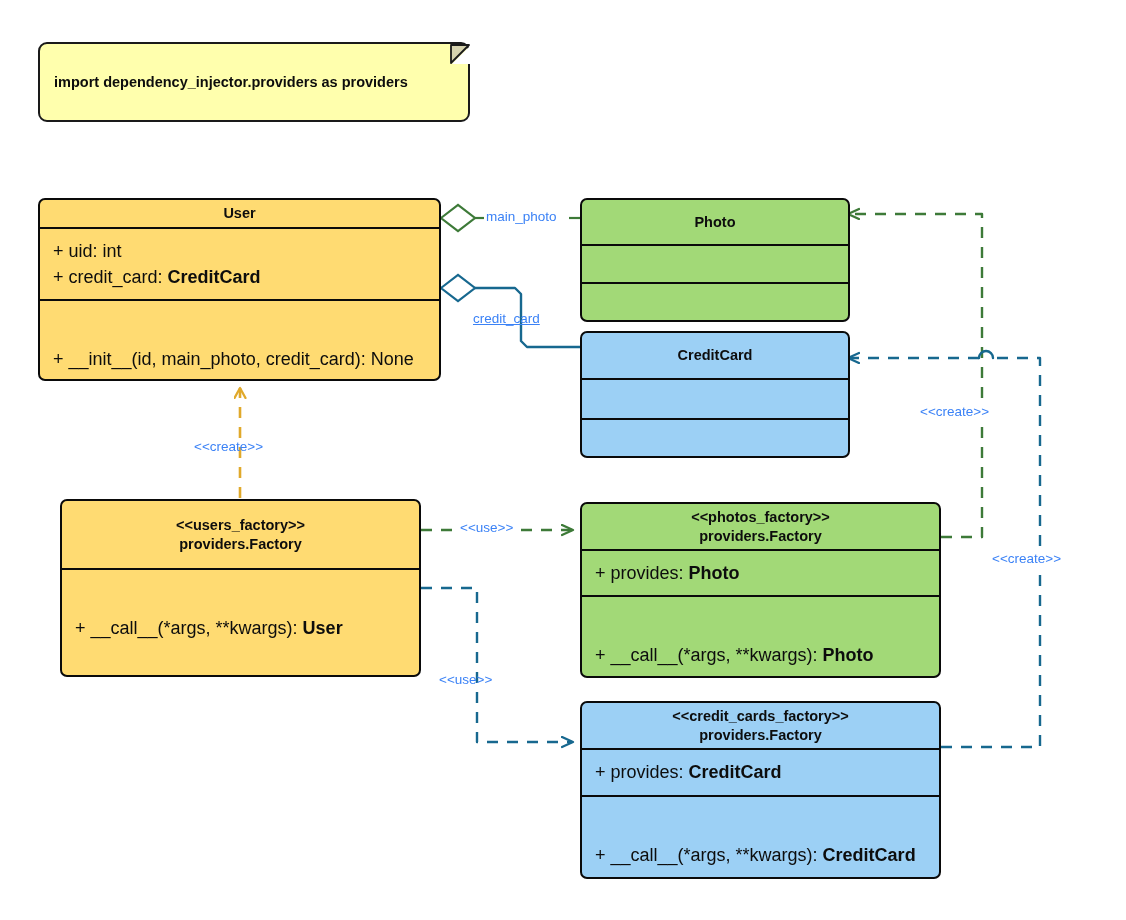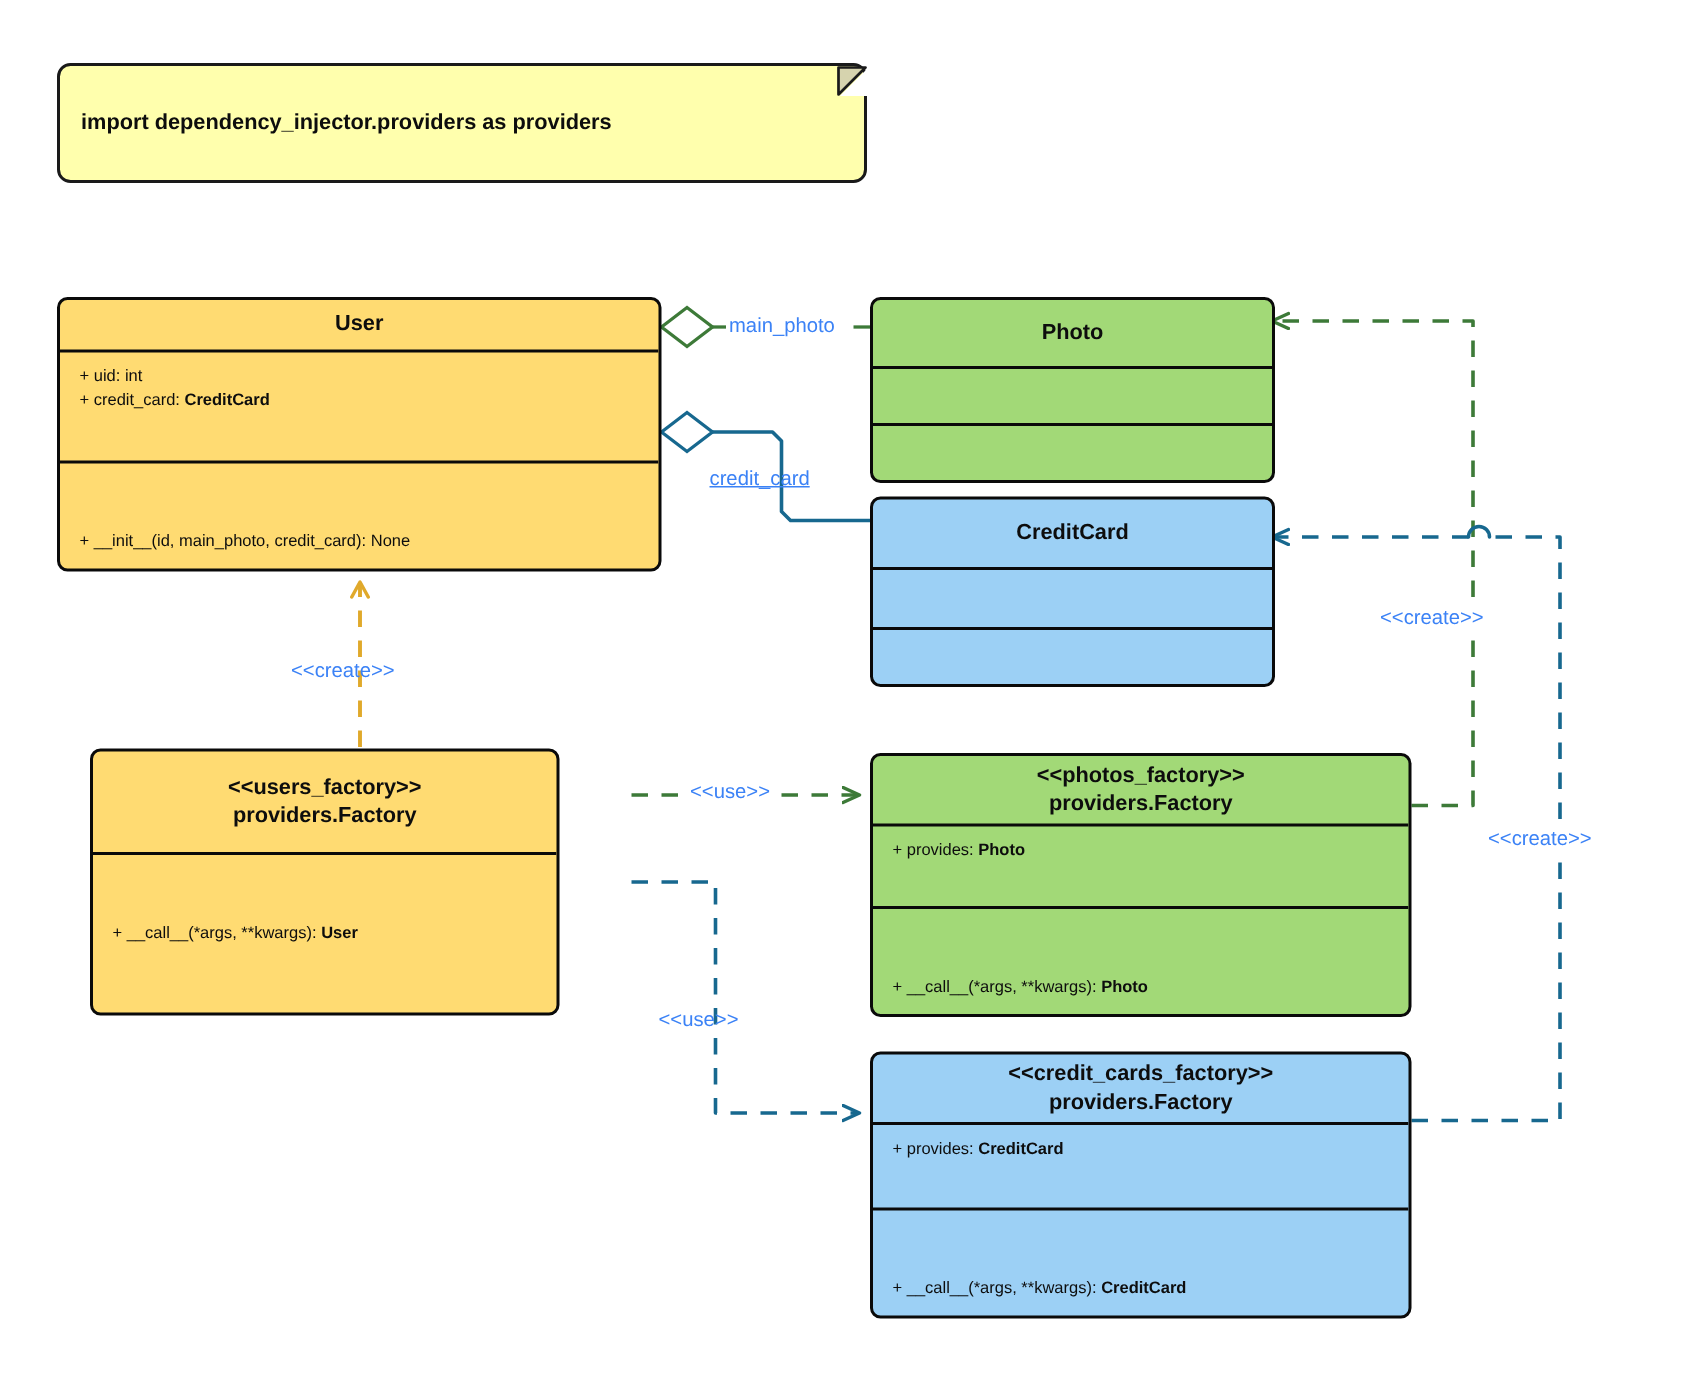--- a/index.html
+++ b/index.html
@@ -69,21 +69,21 @@
     font-weight: bold;
     font-size: 14.5px;
     color: #0d0d0d;
     line-height: 1.28;
     border-bottom: 2.5px solid #0a0a0a;
     padding: 4px 6px;
   }
   .uc-sec {
     border-bottom: 2.5px solid #0a0a0a;
     padding: 9px 12px 9px 13px;
-    font-size: 11px;
+    font-size: 18px;
     color: #0d0d0d;
     line-height: 1.45;
   }
   .uc-sec:last-child { border-bottom: none; margin-top: 36px; }
   .uc-sec.empty { padding: 0; }
   .uc-sec b { font-weight: bold; }
   .uc-row { white-space: nowrap; }
 
   
   .conn-label {
@@ -152,21 +152,21 @@
       <path d="M941,537 L982,537 L982,214 L849,214" fill="none" stroke="#3d7a38" stroke-width="2.4" stroke-dasharray="11,9" stroke-linejoin="round" marker-end="url(#arrowGreen)"></path>
     </g>
 
     <g>
       <path d="M941,747 L1040,747 L1040,358 L993,358" fill="none" stroke="#17688f" stroke-width="2.4" stroke-dasharray="11,9" stroke-linejoin="round"></path>
       <path d="M993,358 A7,7 0 0 0 979,358" fill="none" stroke="#17688f" stroke-width="2.4" stroke-linecap="round"></path>
       <path d="M979,358 L849,358" fill="none" stroke="#17688f" stroke-width="2.4" stroke-dasharray="11,9" marker-end="url(#arrowBlue)"></path>
     </g>
   </svg>
 
-  <div class="note" style="left:38px; top:42px; width:540px; height:80px;">
+  <div class="note" style="left:38px; top:42px; width:432px; height:80px;">
     <svg class="note-fold" viewBox="0 0 19 19" xmlns="http://www.w3.org/2000/svg">
       <path d="M0,0 L19,19 L0,19 Z" transform="translate(0,0)" fill="#ccc9a8" opacity="0"></path>
       <path d="M1,1 L18,18" stroke="none" fill="none"></path>
       <polygon points="1,1 18,18 1,18" fill="#cfcca4" stroke="#1a1a1a" stroke-width="1.6" transform="translate(0,0) rotate(0)" style="display:none"></polygon>
     </svg>
     <svg style="position:absolute;top:-2px;right:-2px;width:22px;height:22px;overflow:visible" viewBox="0 0 22 22" xmlns="http://www.w3.org/2000/svg">
       <polygon points="22,22 4,22 22,4" fill="#ffffff"></polygon>
       <polygon points="3,21 21,21 21,3" fill="#d6d3ae" stroke="#1a1a1a" stroke-width="1.8" stroke-linejoin="round" transform="translate(0,0) scale(1,1) rotate(180 12 12)"></polygon>
     </svg>
     <div class="note-text">import dependency_injector.providers as providers</div>
@@ -200,21 +200,21 @@
   </div>
 
   <div class="uclass blue" style="left:580px; top:331px; width:270px; height:127px;">
     <div class="uc-head" style="height:40px;">
       <span>CreditCard</span>
     </div>
     <div class="uc-sec empty" style="height:42px;"></div>
     <div class="uc-sec empty" style="flex:1;"></div>
   </div>
 
-  <div class="uclass yellow" style="left:60px; top:499px; width:313px; height:178px;">
+  <div class="uclass yellow" style="left:60px; top:499px; width:361px; height:178px;">
     <div class="uc-head" style="height:59px;">
       <span>&lt;&lt;users_factory&gt;&gt;</span>
       <span>providers.Factory</span>
     </div>
     <div class="uc-sec">
       <div class="uc-row">
         <span>+ __call__(*args, **kwargs): </span><b>User</b>
       </div>
     </div>
   </div>

